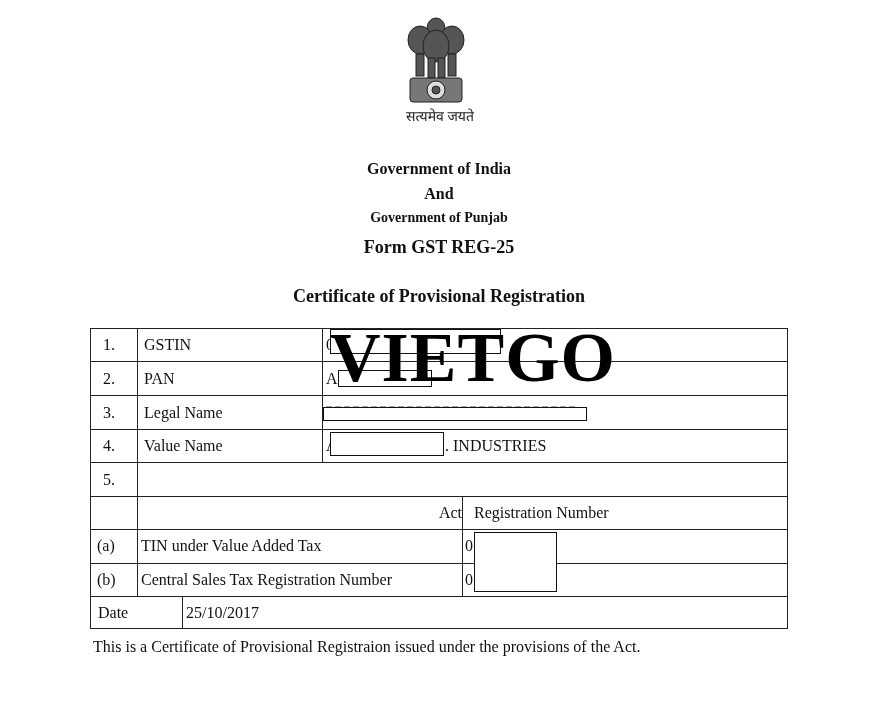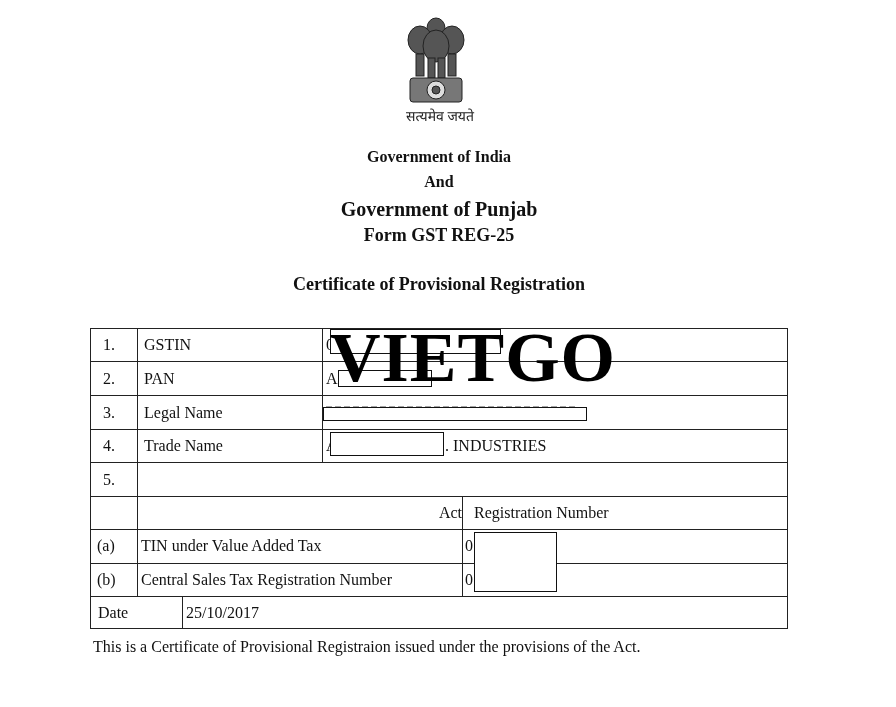--- a/index.html
+++ b/index.html
@@ -1,24 +1,24 @@
 <!DOCTYPE html>
 <html><head>
 <meta charset="utf-8">
 <style>
   html, body { margin: 0; padding: 0; background: #ffffff; }
   body { width: 896px; height: 707px; position: relative; overflow: hidden;
          font-family: "Liberation Serif", "DejaVu Serif", serif; color: #111; }
   .abs { position: absolute; }
   .emblem { left: 404px; top: 14px; width: 64px; height: 92px; }
   .motto { left: 395px; top: 106px; width: 90px; text-align: center; font-size: 14px; color: #222; }
-  .head { left: 0; width: 878px; text-align: center; font-weight: bold; }
+  .head { left: 0; width: 878px; text-align: center; font-weight: bold; margin-top: 12px; }
   .h1 { top: 148px; font-size: 16px; }
   .h2 { top: 173px; font-size: 16px; }
-  .h3 { top: 198px; font-size: 20px; }
+  .h3 { top: 198px; font-size: 14px; }
   .h4 { top: 225px; font-size: 18px; }
   .cert-title { top: 274px; font-size: 18px; }
 
   .grid { left: 90px; top: 328px; width: 698px; height: 301px; }
   .hl { position: absolute; left: 0; height: 0; border-top: 1.5px solid #222; }
   .vl { position: absolute; top: 0; width: 0; border-left: 1.5px solid #222; }
   .cell { position: absolute; font-size: 16px; line-height: 33px; white-space: nowrap; }
   .redact { position: absolute; background: #fff; border: 1.5px solid #111; box-sizing: border-box; }
   .faint { position: absolute; height: 2px; background: repeating-linear-gradient(90deg,#666 0 6px,#fff 6px 9px); opacity: .6; }
   .watermark { left: 330px; top: 318px; font-size: 70px; font-weight: bold; letter-spacing: 1px;
@@ -82,21 +82,21 @@
   <div class="cell" style="left:54px;top:34px">PAN</div>
   <div class="cell" style="left:236px;top:34px">A</div>
   <div class="redact" style="left:248px;top:42px;width:94px;height:17px"></div>
 
   <div class="cell" style="left:13px;top:68px">3.</div>
   <div class="cell" style="left:54px;top:68px">Legal Name</div>
   <div class="faint" style="left:236px;top:78px;width:250px"></div>
   <div class="redact" style="left:233px;top:79px;width:264px;height:14px"></div>
 
   <div class="cell" style="left:13px;top:101px">4.</div>
-  <div class="cell" style="left:54px;top:101px">Trade Name</div>
+  <div class="cell" style="left:54px;top:101px">Value Name</div>
   <div class="cell" style="left:236px;top:101px">A</div>
   <div class="redact" style="left:240px;top:104px;width:114px;height:24px"></div>
   <div class="cell" style="left:355px;top:101px">. INDUSTRIES</div>
 
   <div class="cell" style="left:13px;top:135px">5.</div>
 
   <div class="cell" style="left:48px;top:168px;width:324px;text-align:right">Act</div>
   <div class="cell" style="left:384px;top:168px">Registration Number</div>
 
   <div class="cell" style="left:7px;top:201px">(a)</div>

